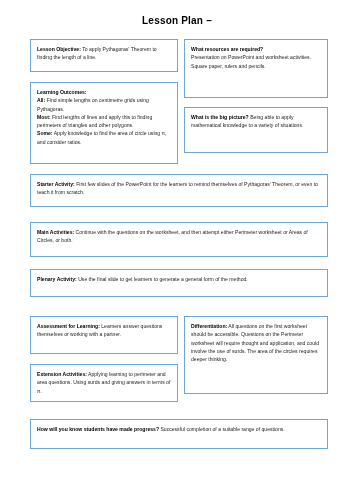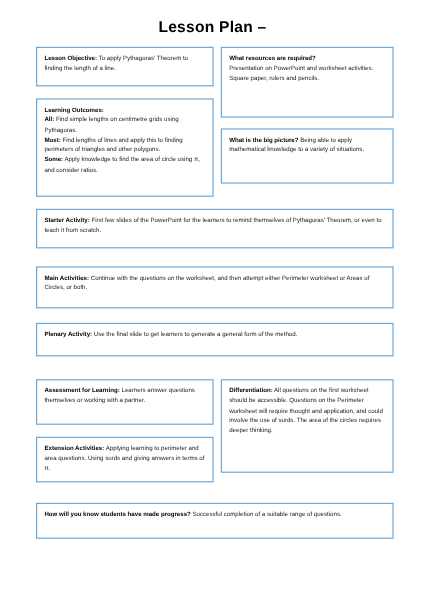--- a/index.html
+++ b/index.html
@@ -17,21 +17,21 @@
   }
   .page {
     position: relative;
     width: 354px;
     height: 500px;
     box-sizing: border-box;
     padding: 0;
   }
   .doc-title {
     text-align: center;
-    font-size: 13px;
+    font-size: 10px;
     font-weight: bold;
     letter-spacing: 0.2px;
     margin: 0;
     padding-top: 15px;
     padding-bottom: 0;
     color: #000000;
   }
   .box {
     position: absolute;
     box-sizing: border-box;

